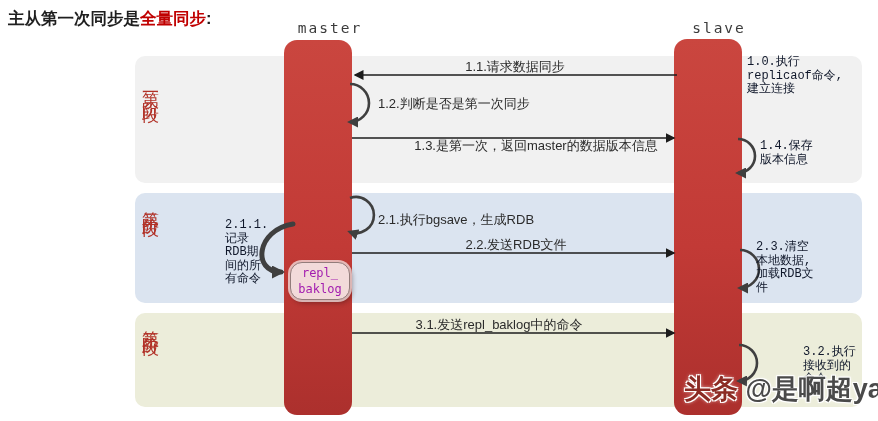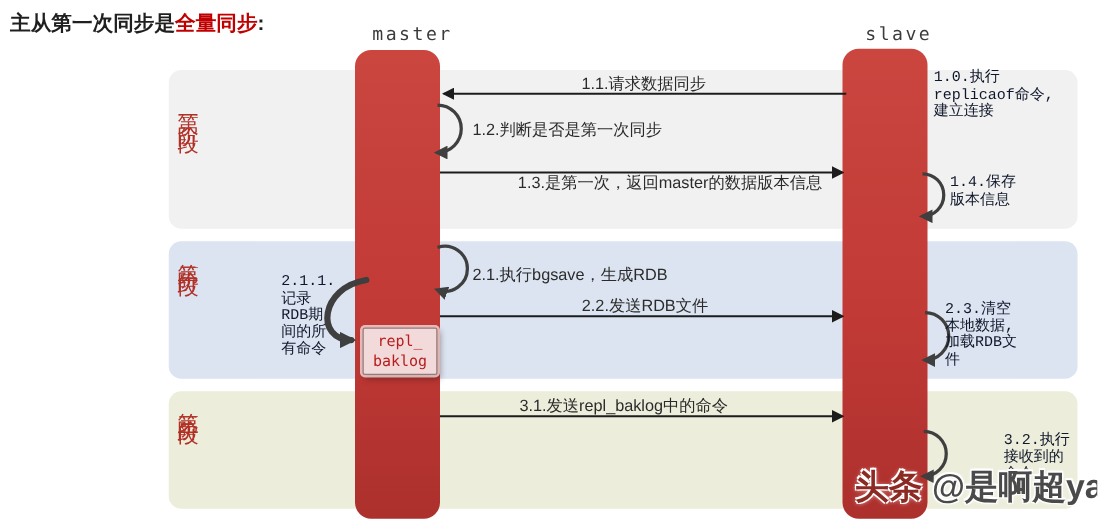--- a/index.html
+++ b/index.html
@@ -30,24 +30,24 @@
   
   svg.arrows{left:0;top:0;pointer-events:none;}
   
   .msg{font-family:Liberation Sans, sans-serif;font-size:13px;color:#2b2b2b;white-space:nowrap;}
   .msg.centered{transform:translateX(-50%);}
   
   .note{font-family:Liberation Mono, monospace;font-size:12px;line-height:13.5px;
     color:#0f172a;white-space:pre-line;}
   
   .repl-box{left:290px;top:262px;width:58px;height:36px;background:#f2dada;
-    border:1px solid #927c7b;border-radius:2px;
+    border:1px solid #927c7b;border-radius:12px;
     box-shadow:0 0 0 2px rgba(255,255,255,.65),2px 3px 5px rgba(60,20,20,.45);
     font-family:"DejaVu Sans Mono","Liberation Mono",monospace;font-size:12px;line-height:16px;
-    color:#b91c1c;text-align:center;white-space:pre-line;display:flex;align-items:center;justify-content:center;}
+    color:#a21caf;text-align:center;white-space:pre-line;display:flex;align-items:center;justify-content:center;}
   
   .watermark{left:684px;top:371px;font-size:27px;font-weight:bold;white-space:nowrap;
     text-shadow:-1px -1px 0 #fff,1px -1px 0 #fff,-1px 1px 0 #fff,1px 1px 0 #fff,0 0 4px #fff;}
   .watermark .brand{color:#8c2b24;text-align:center;}
   .watermark .handle{color:#4a4a4a;}
 </style>
 </head>
 <body>
 
 <div class="canvas">

